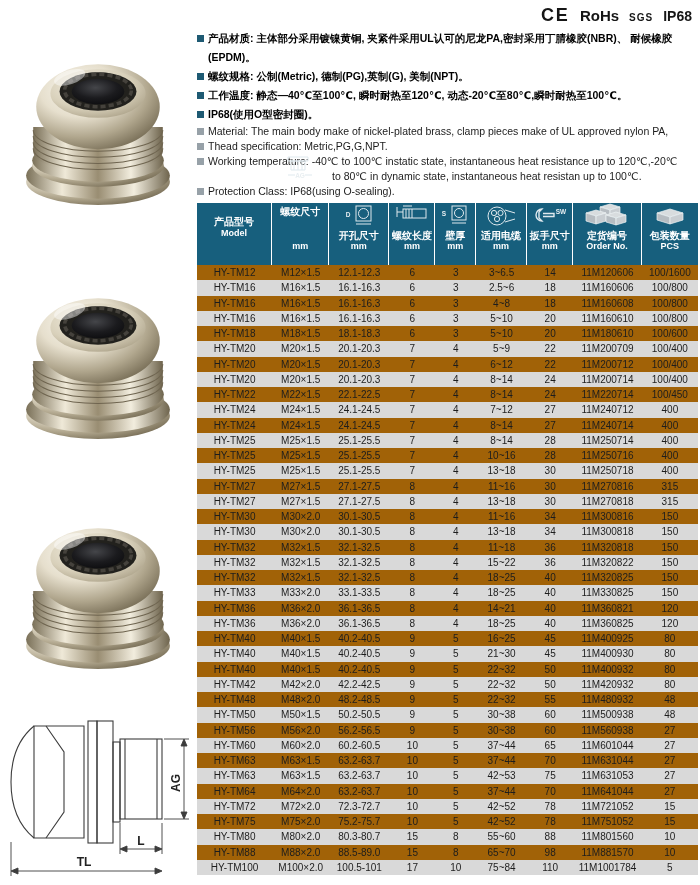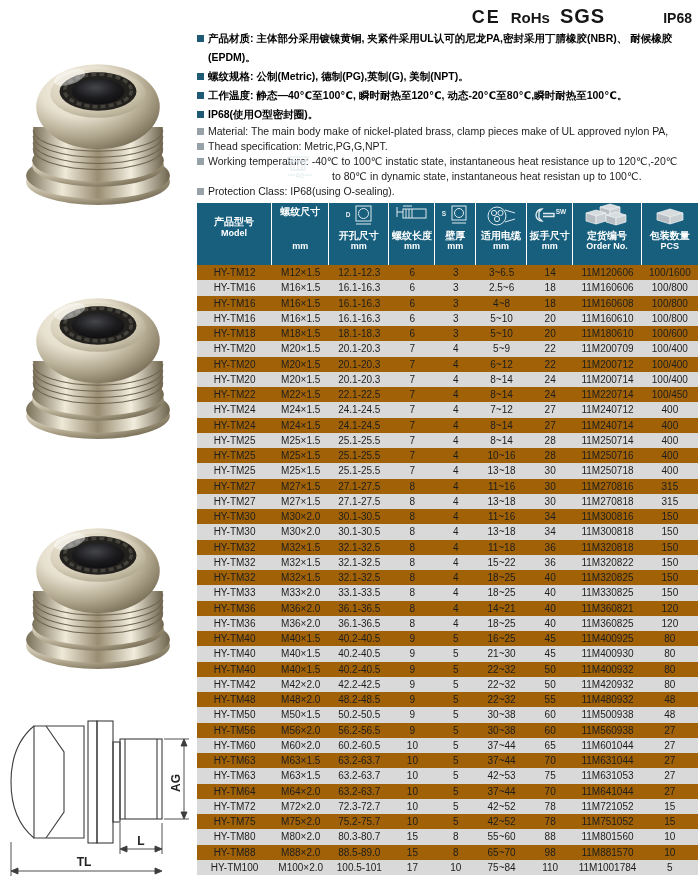--- a/index.html
+++ b/index.html
@@ -3,22 +3,22 @@
 <meta charset="utf-8">
 <style>
   html,body{margin:0;padding:0;width:700px;height:885px;background:#fff;overflow:hidden;
     font-family:"Liberation Sans","DejaVu Sans",sans-serif;}
   .page{position:relative;width:700px;height:885px;background:#fff;}
 
   
   .certs{position:absolute;top:5px;right:8px;display:flex;align-items:baseline;gap:10px;color:#161616;}
   .ce{font-size:18px;font-weight:bold;letter-spacing:2px;}
   .rohs{font-size:15px;font-weight:bold;}
-  .sgs{font-size:20px;font-weight:bold;letter-spacing:1px;}
-  .ip68{font-size:14px;font-weight:bold;margin-left:48px;}
+  .sgs{font-size:10px;font-weight:bold;letter-spacing:1px;}
+  .ip68{font-size:14px;font-weight:bold;}
 
   
   .notes{position:absolute;left:197px;top:29px;width:501px;}
   .note-line{display:flex;align-items:flex-start;}
   .cn-line{font-size:10.5px;font-weight:bold;color:#000;line-height:19px;}
   .en-line{font-size:10.5px;color:#1c1c1c;line-height:15px;}
   .bullet{flex:none;width:7px;height:7px;margin:6px 4px 0 0;background:#1e5a73;}
   .en-line .bullet{background:#97a1a8;margin-top:4px;}
   .cont{margin-left:68px;}
   .cont2{margin-left:135px;}

